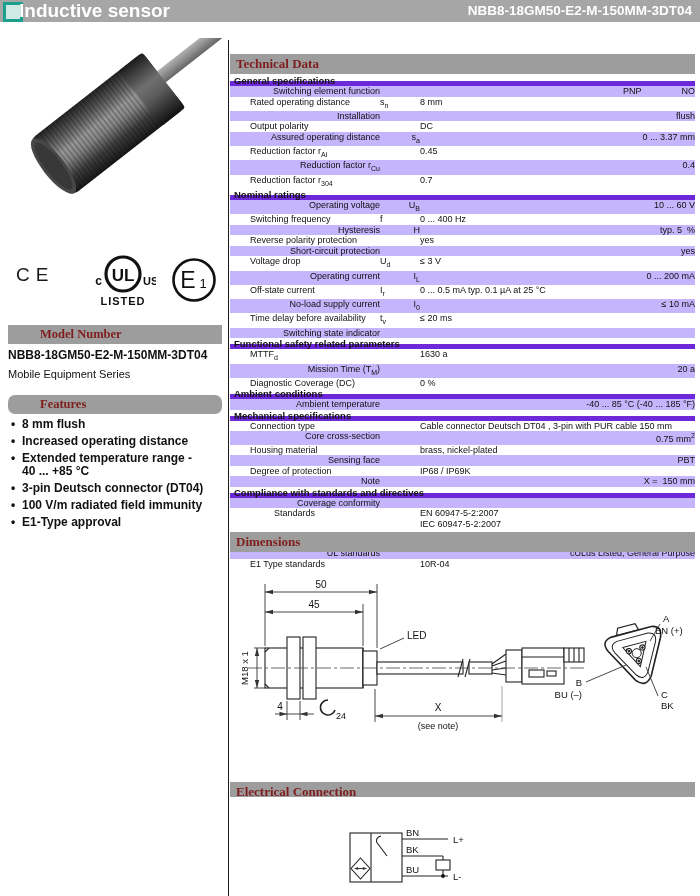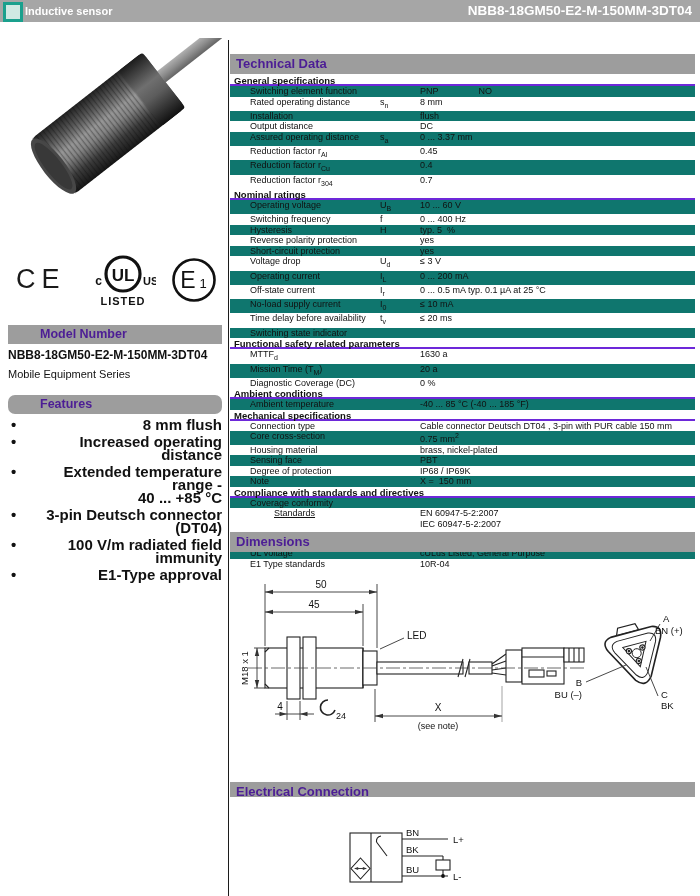--- a/index.html
+++ b/index.html
@@ -2,51 +2,51 @@
 <html><head>
 <meta charset="utf-8">
 <style>
   html,body{margin:0;padding:0;background:#fff;}
   .page{position:relative;width:700px;height:896px;background:#fff;overflow:hidden;
         font-family:"Liberation Sans",sans-serif;color:#111;}
 
   
   .topbar{position:absolute;top:0;left:0;width:700px;height:22px;background:#a6a6a6;}
   .brand-box{position:absolute;left:3px;top:2px;width:14px;height:14px;border:3px solid #1aa08d;background:#cfe9e3;}
-  .topbar .ptitle{position:absolute;left:25px;top:0;line-height:22px;font-size:11px;font-weight:bold;color:#fff;}
+  .topbar .ptitle{position:absolute;left:19px;top:0;line-height:22px;font-size:19px;font-weight:bold;color:#fff;}
   .topbar .mtitle{position:absolute;right:8px;top:0;line-height:22px;font-size:13.5px;font-weight:bold;color:#fff;}
 
   
-  .gray-bar{position:absolute;height:19px;line-height:19px;background:#9d9d9d;color:#4c1d95;
-            font-weight:bold;padding-left:6px;box-sizing:border-box;}
+  .gray-bar{position:absolute;height:19px;line-height:19px;background:#9d9d9d;color:#7f1d1d;
+            font-weight:bold;padding-left:6px;box-sizing:border-box;font-family:Liberation Serif, serif;}
   .gray-bar.left{left:8px;width:214px;font-size:12.5px;padding-left:32px;}
   .gray-bar.right{left:230px;width:465px;font-size:13px;}
 
   .vline{position:absolute;left:228px;top:40px;width:1px;height:856px;background:#1c1c1c;}
 
   
   .photo{position:absolute;left:8px;top:38px;width:214px;height:200px;background:#fff;}
   .certs{position:absolute;left:8px;top:252px;width:214px;height:60px;}
-  .ce-mark{position:absolute;left:8px;top:12px;font-size:27px;letter-spacing:6px;color:#1a1a1a;}
+  .ce-mark{position:absolute;left:8px;top:12px;font-size:19px;letter-spacing:6px;color:#1a1a1a;}
   .model-text{position:absolute;left:8px;top:348px;width:214px;font-size:12px;font-weight:bold;}
   .series-text{position:absolute;left:8px;top:368px;width:214px;font-size:11px;}
   .features-list{position:absolute;left:8px;top:418px;width:214px;margin:0;padding:0;list-style:none;}
-  .features-list li{position:relative;font-size:15px;font-weight:bold;line-height:13px;
-                    margin:0 0 4px 0;padding-left:14px;white-space:pre-line;text-align:right;}
+  .features-list li{position:relative;font-size:12px;font-weight:bold;line-height:13px;
+                    margin:0 0 4px 0;padding-left:14px;white-space:pre-line;}
   .features-list li::before{content:"\2022";position:absolute;left:3px;top:0;}
 
   
   .spec-table{position:absolute;left:230px;top:75px;width:465px;font-size:9px;}
-  .sec{font-weight:bold;font-size:9.5px;line-height:11px;height:11px;border-bottom:2px solid #6d28d9;
+  .sec{font-weight:bold;font-size:9.5px;line-height:11px;height:11px;border-bottom:5px solid #6d28d9;
        padding-left:4px;box-sizing:border-box;}
   .sec.gap{margin-top:8px;}
   .trow{display:flex;line-height:10.5px;min-height:10.5px;}
-  .trow.shade{background:#0f766e;}
+  .trow.shade{background:#c4b5fd;text-align:right;}
   .lb{width:150px;flex:none;padding-left:20px;box-sizing:border-box;}
-  .lb.ind2{padding-left:44px;text-decoration:underline;}
+  .lb.ind2{padding-left:44px;}
   .sym{width:40px;flex:none;}
   .val{flex:1;white-space:pre-wrap;}
   sub{font-size:7px;}
   sup{font-size:7px;}
 
   .dim-svg{position:absolute;left:230px;top:556px;}
   .elec-svg{position:absolute;left:230px;top:806px;}
   svg text{font-family:"Liberation Sans",sans-serif;fill:#111;}
 </style>
 </head>
@@ -142,21 +142,21 @@
         <span class="lb">Rated operating distance</span>
         <span class="sym">s<sub>n</sub></span>
         <span class="val">8 mm</span>
       </div>
       <div class="trow shade">
         <span class="lb">Installation</span>
         <span class="sym"></span>
         <span class="val">flush</span>
       </div>
       <div class="trow">
-        <span class="lb">Output distance</span>
+        <span class="lb">Output polarity</span>
         <span class="sym"></span>
         <span class="val">DC</span>
       </div>
       <div class="trow shade">
         <span class="lb">Assured operating distance</span>
         <span class="sym">s<sub>a</sub></span>
         <span class="val">0 ... 3.37 mm</span>
       </div>
       <div class="trow">
         <span class="lb">Reduction factor r<sub>Al</sub></span>
@@ -287,21 +287,21 @@
         <span class="sym"></span>
         <span class="val"></span>
       </div>
       <div class="trow">
         <span class="lb ind2">Standards</span>
         <span class="sym"></span>
         <span class="val">EN 60947-5-2:2007<br>IEC 60947-5-2:2007</span>
       </div>
       <div class="sec gap">Approvals and certificates</div>
       <div class="trow shade">
-        <span class="lb">UL voltage</span>
+        <span class="lb">UL standards</span>
         <span class="sym"></span>
         <span class="val">cULus Listed, General Purpose</span>
       </div>
       <div class="trow">
         <span class="lb">E1 Type standards</span>
         <span class="sym"></span>
         <span class="val">10R-04</span>
       </div>
     </div>
 

